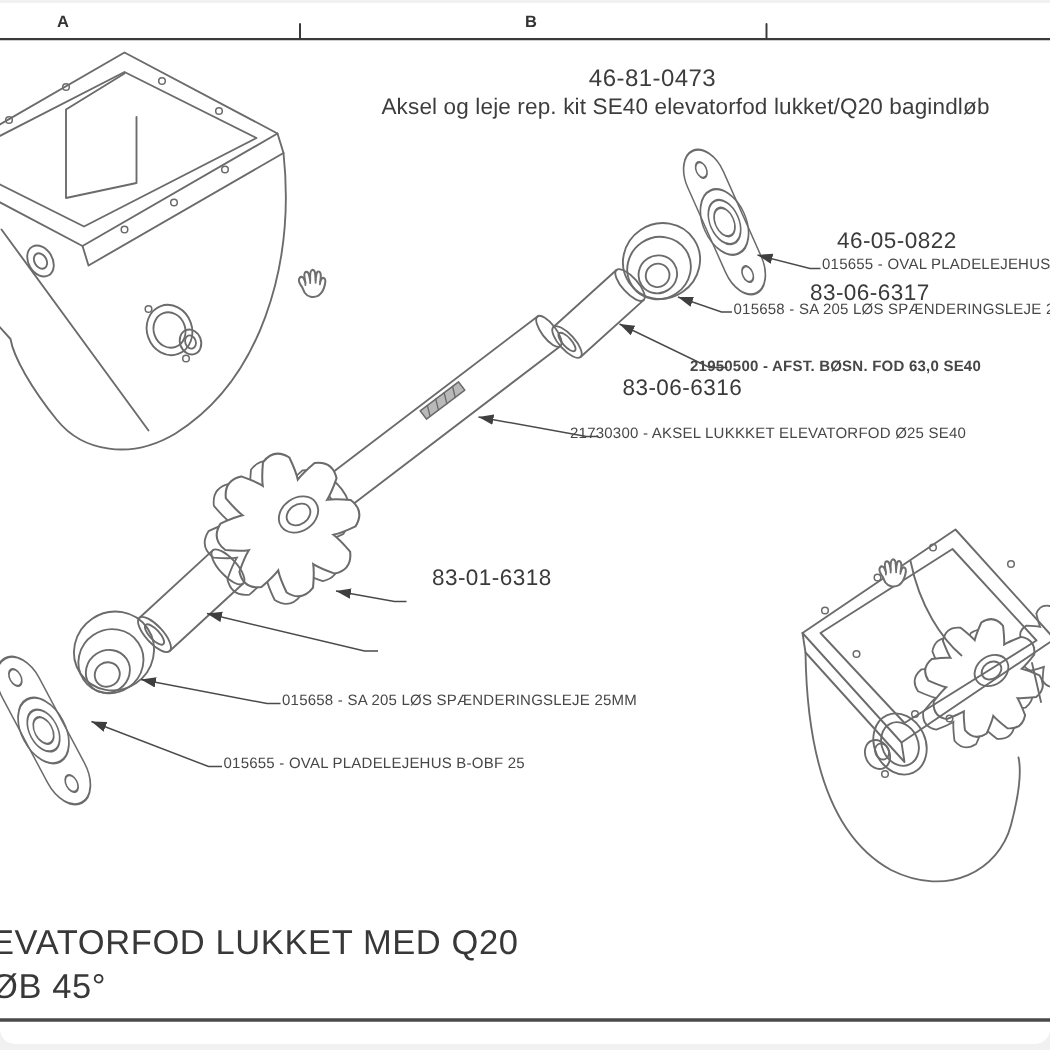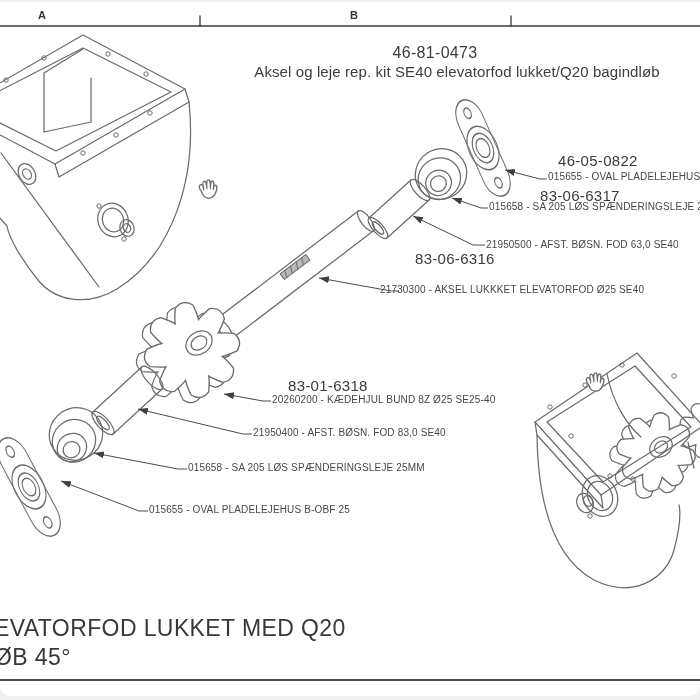--- a/index.html
+++ b/index.html
@@ -163,29 +163,27 @@
 
     <div class="txt kit-title" style="left:335px;top:42px;width:200px;">46-81-0473</div>
     <div class="txt kit-desc" style="left:207px;top:61px;width:500px;">Aksel og leje rep. kit SE40 elevatorfod lukket/Q20 bagindløb</div>
 
     <div class="txt kit-no" style="left:558px;top:150px;">46-05-0822</div>
     <div class="txt part-label" style="left:548px;top:169px;">015655 - OVAL PLADELEJEHUS B-OBF 25</div>
 
     <div class="txt kit-no" style="left:497px;top:185px;margin-left:43px;">83-06-6317</div>
     <div class="txt part-label" style="left:489px;top:199px;">015658 - SA 205 LØS SPÆNDERINGSLEJE 25MM</div>
 
-    <div class="txt part-label" style="left:486px;top:237px;">21950500 - AFST. BØSN. FOD 63,0 SE40</div>
+    <div class="txt part-label" style="left:460px;top:237px;font-weight:bold;">21950500 - AFST. BØSN. FOD 63,0 SE40</div>
 
     <div class="txt kit-no" style="left:415px;top:248px;">83-06-6316</div>
     <div class="txt part-label" style="left:380px;top:282px;">21730300 - AKSEL LUKKKET ELEVATORFOD Ø25 SE40</div>
 
     <div class="txt kit-no" style="left:288px;top:375px;">83-01-6318</div>
-    <div class="txt part-label" style="left:272px;top:392px;">20260200 - KÆDEHJUL BUND 8Z Ø25 SE25-40</div>
 
-    <div class="txt part-label" style="left:253px;top:425px;">21950400 - AFST. BØSN. FOD 83,0 SE40</div>
 
     <div class="txt part-label" style="left:188px;top:460px;">015658 - SA 205 LØS SPÆNDERINGSLEJE 25MM</div>
 
     <div class="txt part-label" style="left:149px;top:502px;">015655 - OVAL PLADELEJEHUS B-OBF 25</div>
 
     <div class="txt footer-line" style="left:-6px;top:613px;">EVATORFOD LUKKET MED Q20</div>
     <div class="txt footer-line" style="left:-6px;top:642px;">ØB 45°</div>
 
   </div>
 </div>

